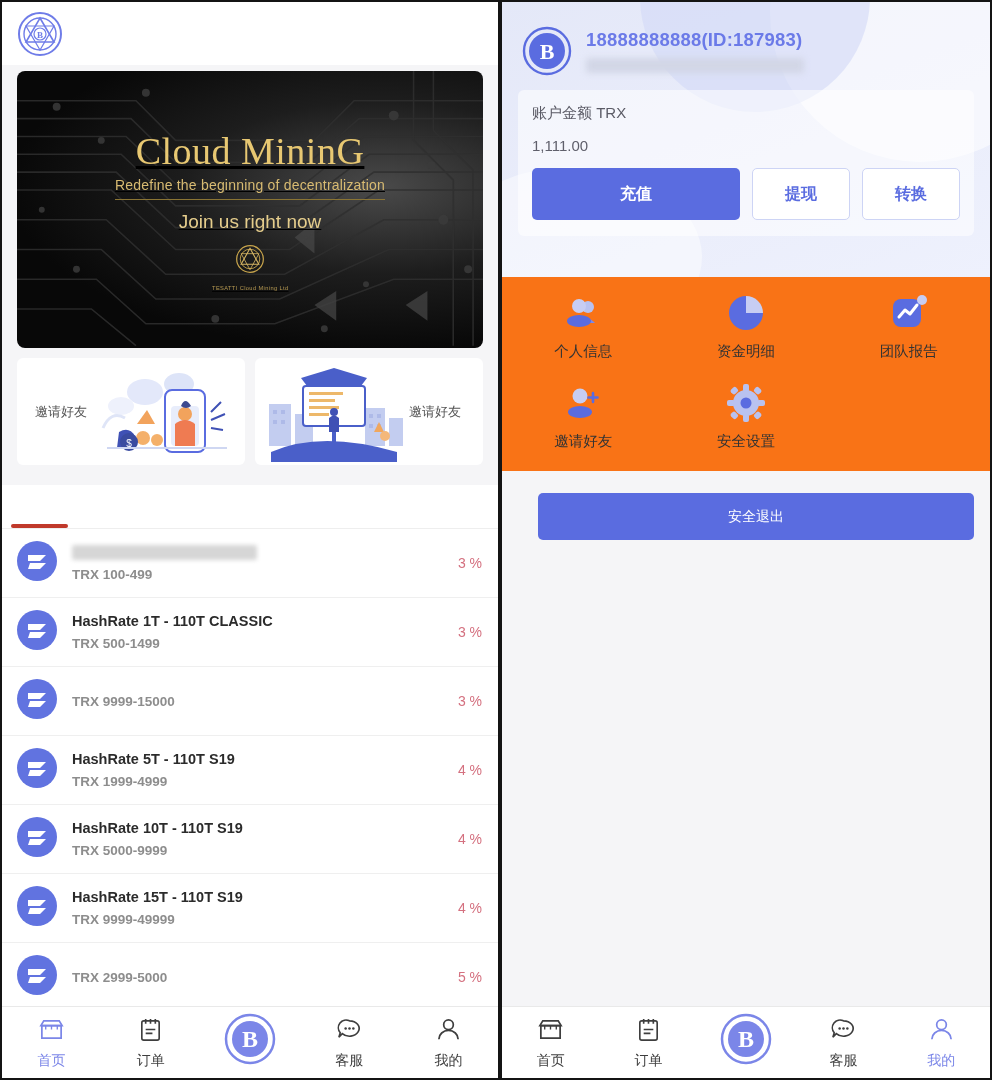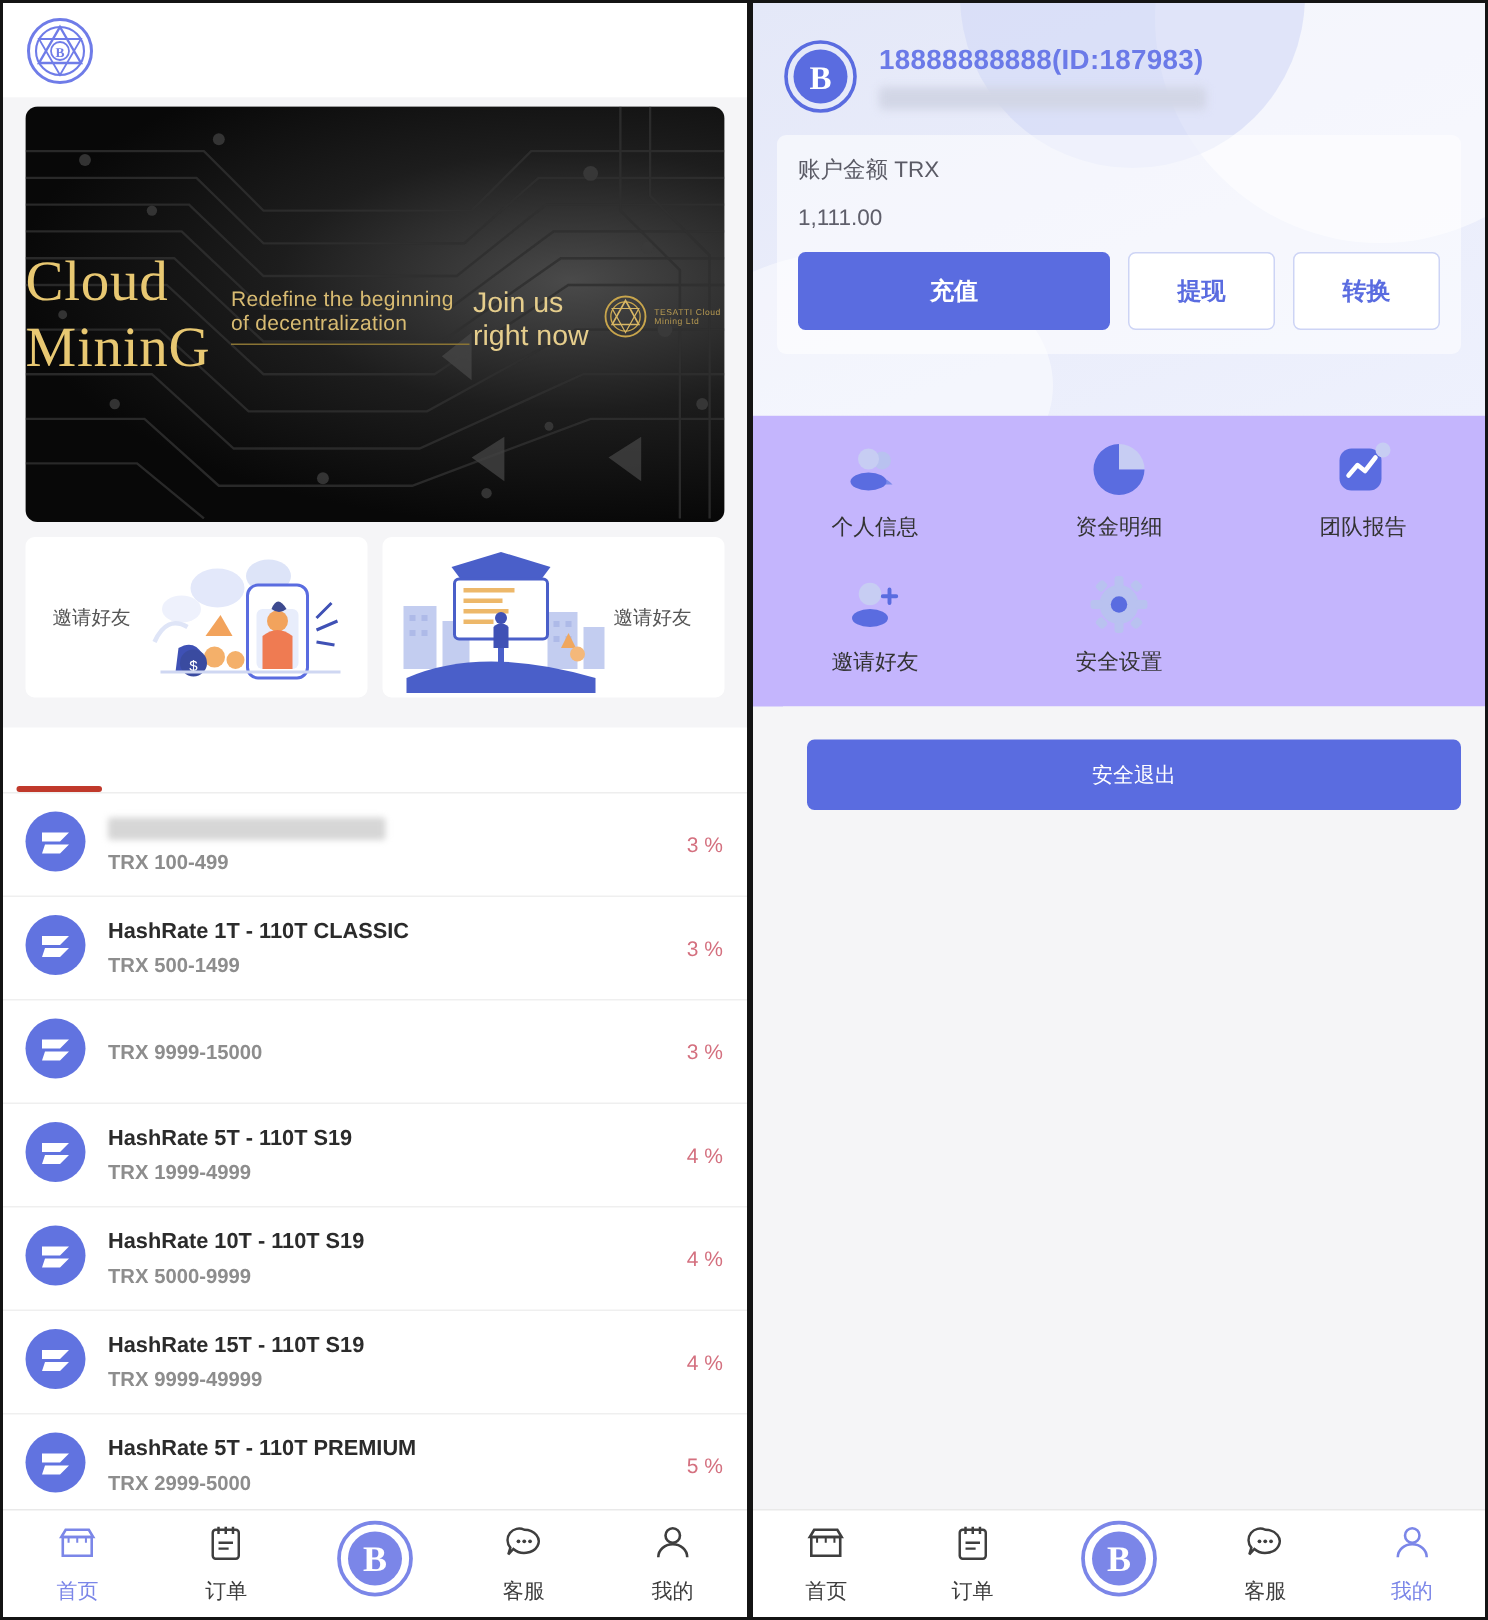--- a/index.html
+++ b/index.html
@@ -34,22 +34,22 @@
   .banner {
     position: relative; height: 277px; border-radius: 8px; overflow: hidden;
     background:
       radial-gradient(ellipse at 78% 42%, #4a4a4a 0%, #1d1d1d 38%, #080808 72%),
       #050505;
   }
   .banner .circuit {
     position: absolute; inset: 0; opacity: .85;
   }
   .banner-content {
-    position: absolute; inset: 0; display: flex; flex-direction: row;
-    align-items: center; justify-content: center; gap: 2px;
+    position: absolute; inset: 0; display: flex; flex-direction: column;
+    align-items: center; justify-content: center; gap: 2px; text-decoration: underline;
   }
   .banner-title {
     font-family: "Liberation Serif", "DejaVu Serif", serif;
     font-size: 38px; letter-spacing: .5px;
     color: #e8c872;
   }
   .banner-sub {
     font-size: 14px; color: #d8bb72; letter-spacing: .2px;
     border-bottom: 1px solid #8a7434; padding-bottom: 6px; margin-top: 2px;
   }
@@ -162,21 +162,21 @@
   .btn {
     height: 52px; border-radius: 5px; font-size: 16px; font-weight: bold;
     display: flex; align-items: center; justify-content: center;
     cursor: pointer; border: 1px solid transparent;
   }
   .btn.primary { flex: 0 0 208px; background: #5a6ce0; color: #fff; }
   .btn.ghost { flex: 1; background: #fff; color: #5a6ce0; border-color: #cdd4f5; }
 
   
   .menu-grid {
-    background: #c4b5fd; padding: 16px 0 20px 0;
+    background: #f97316; padding: 16px 0 20px 0;
     display: grid; grid-template-columns: repeat(3, 1fr); row-gap: 22px;
   }
   .menu-cell {
     display: flex; flex-direction: column; align-items: center; gap: 9px;
   }
   .menu-label { font-size: 14.5px; color: #333; }
   .menu-ico { position: relative; width: 40px; height: 40px; }
 
   
   .logout-wrap { background: #f5f5f7; padding: 22px 16px 0 16px; height: 60px; }
@@ -413,21 +413,20 @@
         </div>
 
         <div class="prod-row">
           <span class="prod-icon">
             <svg viewBox="0 0 42 42" width="42" height="42">
                 <circle cx="21" cy="21" r="20" fill="#6173e0"></circle>
                 <path d="M12 15 h18 l-6 6 h-12z M14 23 h16 l-6 6 h-12z" fill="#fff"></path>
               </svg>
           </span>
           <div class="prod-text">
-            <div class="prod-name">HashRate 5T - 110T PREMIUM</div>
             <div class="prod-range">TRX 2999-5000</div>
           </div>
           <span class="prod-pct">5 %</span>
         </div>
 
       </div>
     </div>
 
     <div class="tabbar">
       <div class="tabbar-item active">

